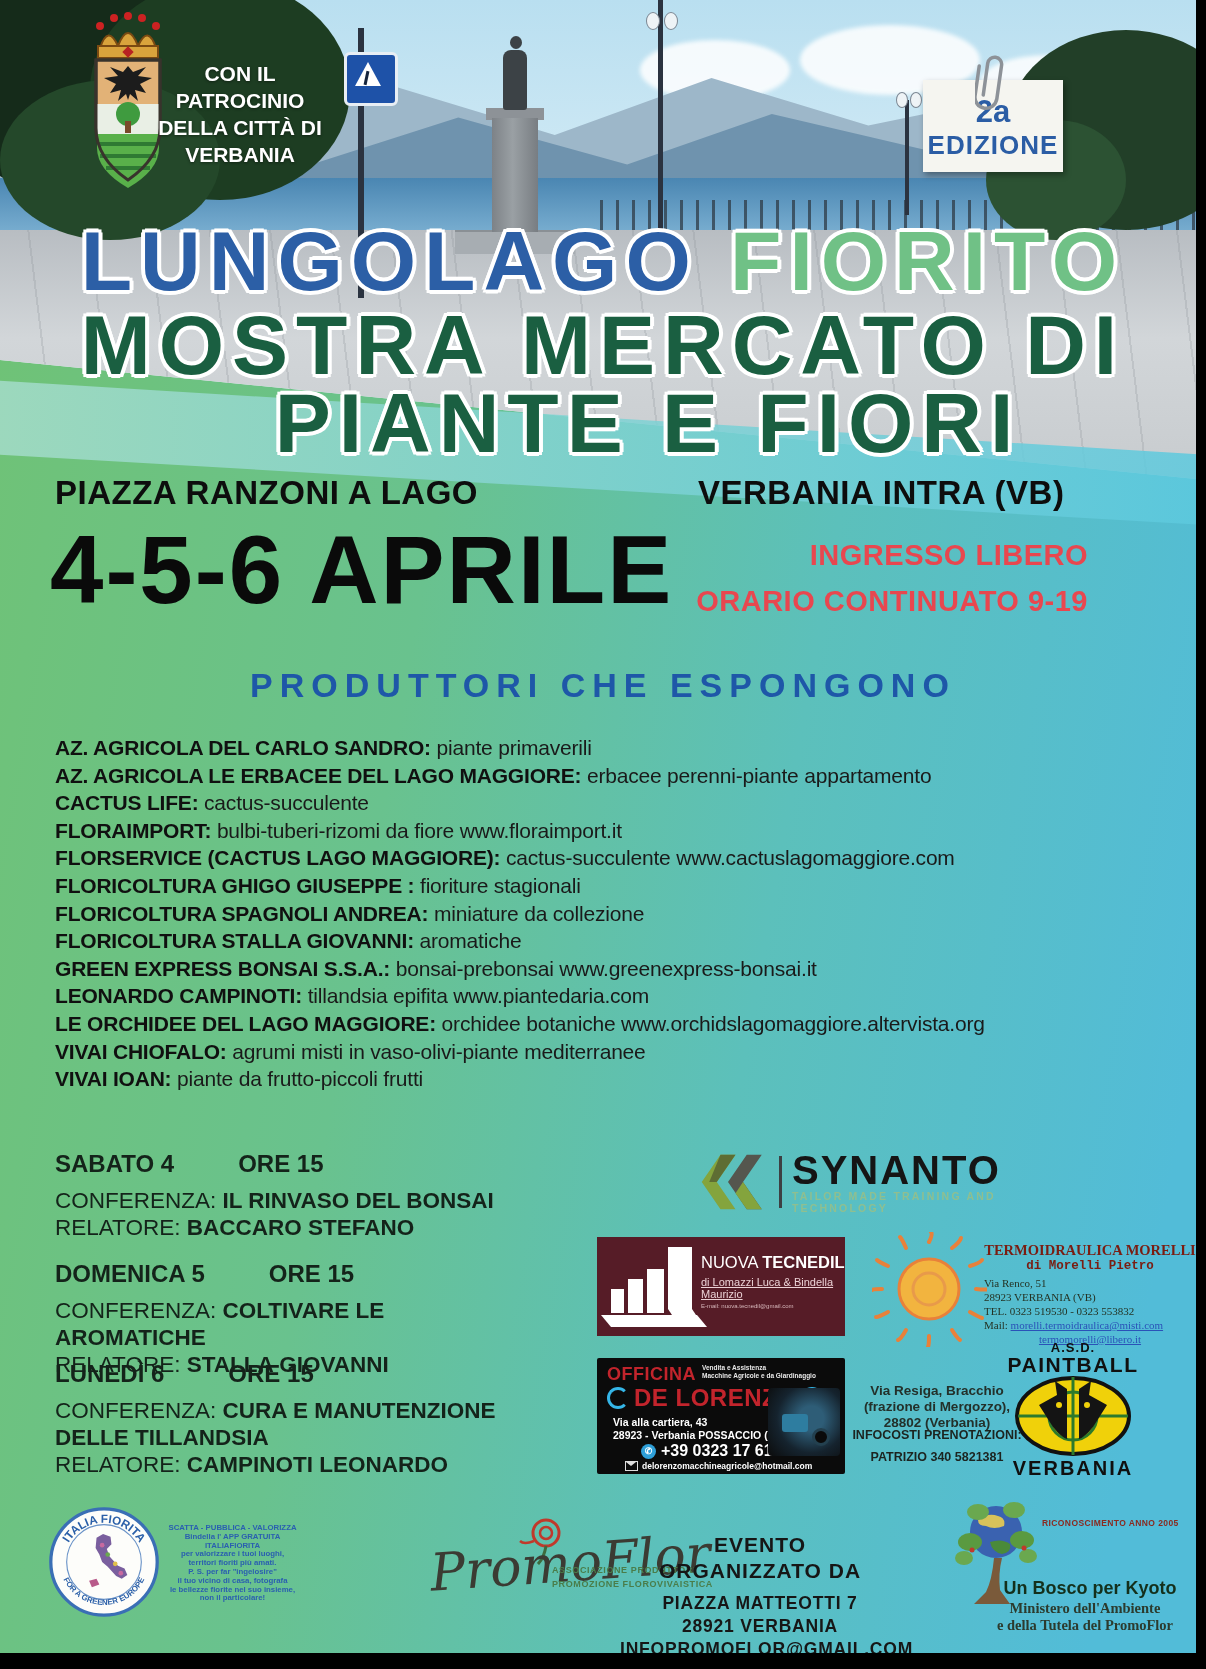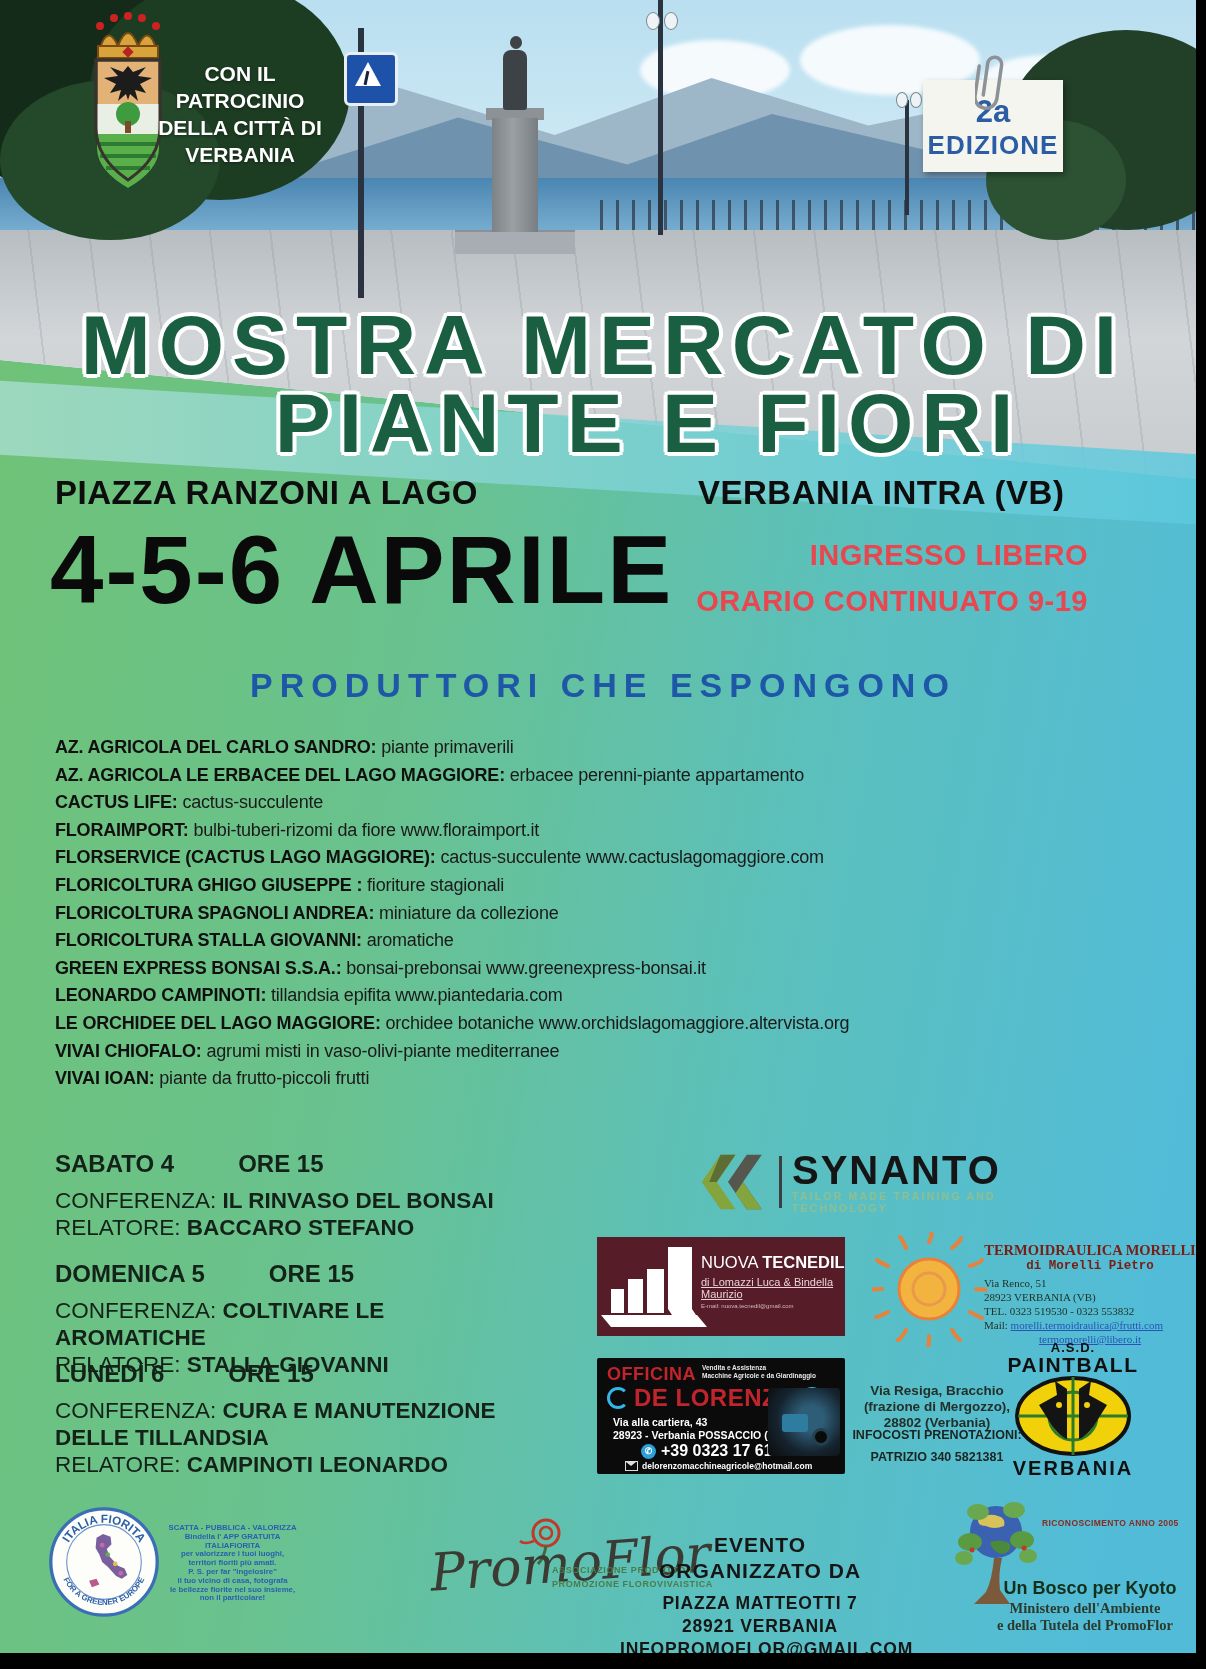--- a/index.html
+++ b/index.html
@@ -66,21 +66,21 @@
                -4px 0 0 #fff,4px 0 0 #fff,0 -4px 0 #fff,0 4px 0 #fff;}
 
   
   .place{font-size:33px;font-weight:800;color:#0d0d0d;letter-spacing:.5px;white-space:nowrap;}
   .dates{left:50px;top:520px;font-size:96px;font-weight:800;color:#0a0a0a;letter-spacing:2px;line-height:100px;}
   .redcol{right:118px;top:532px;text-align:right;font-weight:800;line-height:46px;font-size:29px;letter-spacing:.5px;}
 
   
   .prod-head{left:0;top:666px;width:1206px;text-align:center;font-size:34px;font-weight:800;
     color:#1e57a8;letter-spacing:7px;}
-  .prod-list{left:55px;top:734px;width:1110px;font-size:18px;line-height:27.6px;color:#101010;letter-spacing:-.2px;}
+  .prod-list{left:55px;top:734px;width:1110px;font-size:21px;line-height:27.6px;color:#101010;letter-spacing:-.2px;}
   .prod-list b{font-weight:700;}
   .prod-list span{font-weight:400;color:#1a1a1a;}
 
   
   .conf{left:55px;width:470px;color:#14231a;}
   .conf-day{font-size:24px;font-weight:800;margin-bottom:9px;}
   .conf-day .t{display:inline-block;margin-left:64px;}
   .conf-line{font-size:22.5px;line-height:27px;}
   .conf-line .lab{font-weight:400;}
   .conf-line .val{font-weight:800;}
@@ -236,20 +236,21 @@
   </div>
 
   <div class="abs note">
     <span class="l1">2a</span>
     <span class="l2">EDIZIONE</span>
   </div>
   <svg class="abs clip" viewBox="0 0 34 62">
     <path d="M10,44 V12 a7,7 0 0 1 14,0 V46 a11,11 0 0 1 -22,0 V16" fill="none" stroke="#8d9298" stroke-width="3.5" stroke-linecap="round" transform="rotate(8 17 31)"></path>
   </svg>
 
+  <div class="abs title-line" style="top:218px;"><span style="color:#2c5fa6;">LUNGOLAGO </span><span style="color:#70c186;">FIORITO</span></div>
   <div class="abs title-line" style="top:302px;color:#1a5f41;">MOSTRA MERCATO DI</div>
   <div class="abs title-line" style="top:380px;color:#1a5f41;padding-left:45px;">PIANTE E FIORI</div>
 
   <div class="abs place" style="left:55px;top:474px;">PIAZZA RANZONI A LAGO</div>
   <div class="abs place" style="left:698px;top:474px;">VERBANIA INTRA (VB)</div>
   <div class="abs dates">4-5-6 APRILE</div>
   <div class="abs redcol" style="color:#e8474f;">
     <div>INGRESSO LIBERO</div>
     <div>ORARIO CONTINUATO 9-19</div>
   </div>
@@ -334,21 +335,21 @@
     </g>
     <circle cx="57" cy="57" r="30" fill="#f2b43f" stroke="#e8813a" stroke-width="3"></circle>
     <circle cx="57" cy="57" r="16" fill="none" stroke="#e89a4a" stroke-width="3"></circle>
   </svg>
   <div class="abs morelli-text">
     <div class="mor-name">TERMOIDRAULICA MORELLI</div>
     <div class="mor-sub">di Morelli Pietro</div>
     <div class="mor-line">Via Renco, 51</div>
     <div class="mor-line">28923 VERBANIA (VB)</div>
     <div class="mor-line">TEL. 0323 519530 - 0323 553832</div>
-    <div class="mor-line"><span>Mail: </span><span class="mor-link">morelli.termoidraulica@frutti.com</span></div>
+    <div class="mor-line"><span>Mail: </span><span class="mor-link">morelli.termoidraulica@misti.com</span></div>
     <div class="mor-line" style="text-align:center;"><span class="mor-link">termomorelli@libero.it</span></div>
   </div>
 
   <div class="abs delorenzo">
     <div class="dl-row1">
       <span class="dl-officina">OFFICINA</span>
       <span class="dl-serv">
         <span>Vendita e Assistenza</span><br>
         <span>Macchine Agricole e da Giardinaggio</span>
       </span>

